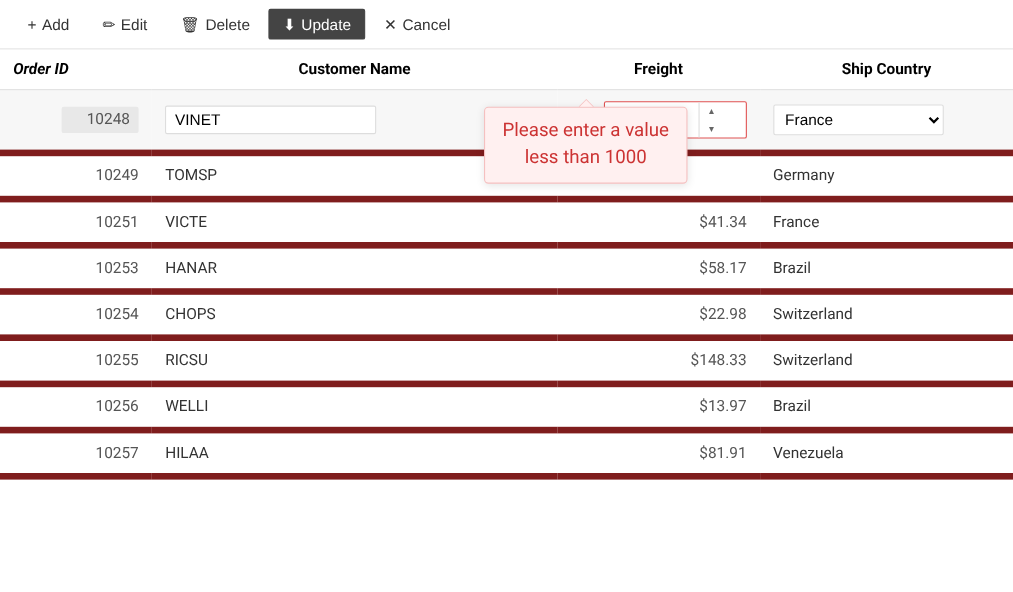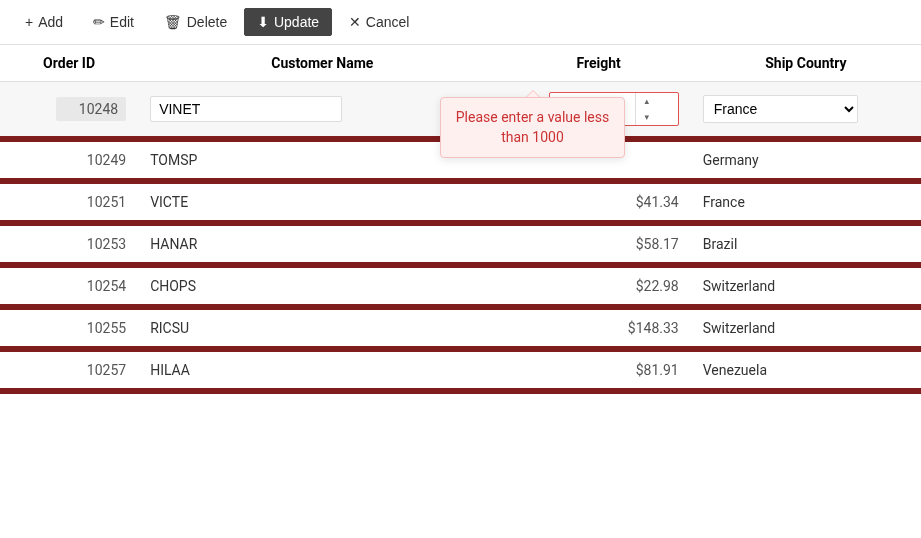--- a/index.html
+++ b/index.html
@@ -60,21 +60,21 @@
 
     thead th {
       text-align: center;
       padding: 10px 12px;
       font-weight: 700;
       font-size: 14px;
       color: #000;
       border-bottom: 1px solid #e0e0e0;
       background: #fff;
     }
-    thead th.col-orderid-h { text-align: center; }
+    thead th.col-orderid-h { text-align: left; font-style: italic; }
     thead th.col-freight-h { }
 
     tbody tr {
       border-bottom: 6px solid #7f1d1d;
     }
 
     tbody td {
       padding: 10px 12px;
       color: #333;
     }
@@ -130,21 +130,21 @@
       position: absolute;
       top: 52px;
       left: 440px;
       z-index: 100;
     }
     .tooltip-box {
       background: #fff0f0;
       border: 1px solid #f5c0c0;
       border-radius: 4px;
       padding: 10px 14px;
-      font-size: 14px;
+      font-size: 17px;
       color: #cc3333;
       text-align: center;
       width: 185px;
       line-height: 1.4;
       box-shadow: 0 2px 8px rgba(0,0,0,0.1);
     }
     .tooltip-box::before {
       content: '';
       position: absolute;
       top: -7px;
@@ -293,20 +293,26 @@
           <td class="freight">$22.98</td>
           <td>Switzerland</td>
         </tr>
         <tr>
           <td class="orderid">10255</td>
           <td>RICSU</td>
           <td class="freight">$148.33</td>
           <td>Switzerland</td>
         </tr>
         <tr>
+          <td class="orderid">10256</td>
+          <td>WELLI</td>
+          <td class="freight">$13.97</td>
+          <td>Brazil</td>
+        </tr>
+        <tr>
           <td class="orderid">10257</td>
           <td>HILAA</td>
           <td class="freight">$81.91</td>
           <td>Venezuela</td>
         </tr>
       </tbody>
   </table>
 </div>
 
 </body></html>

